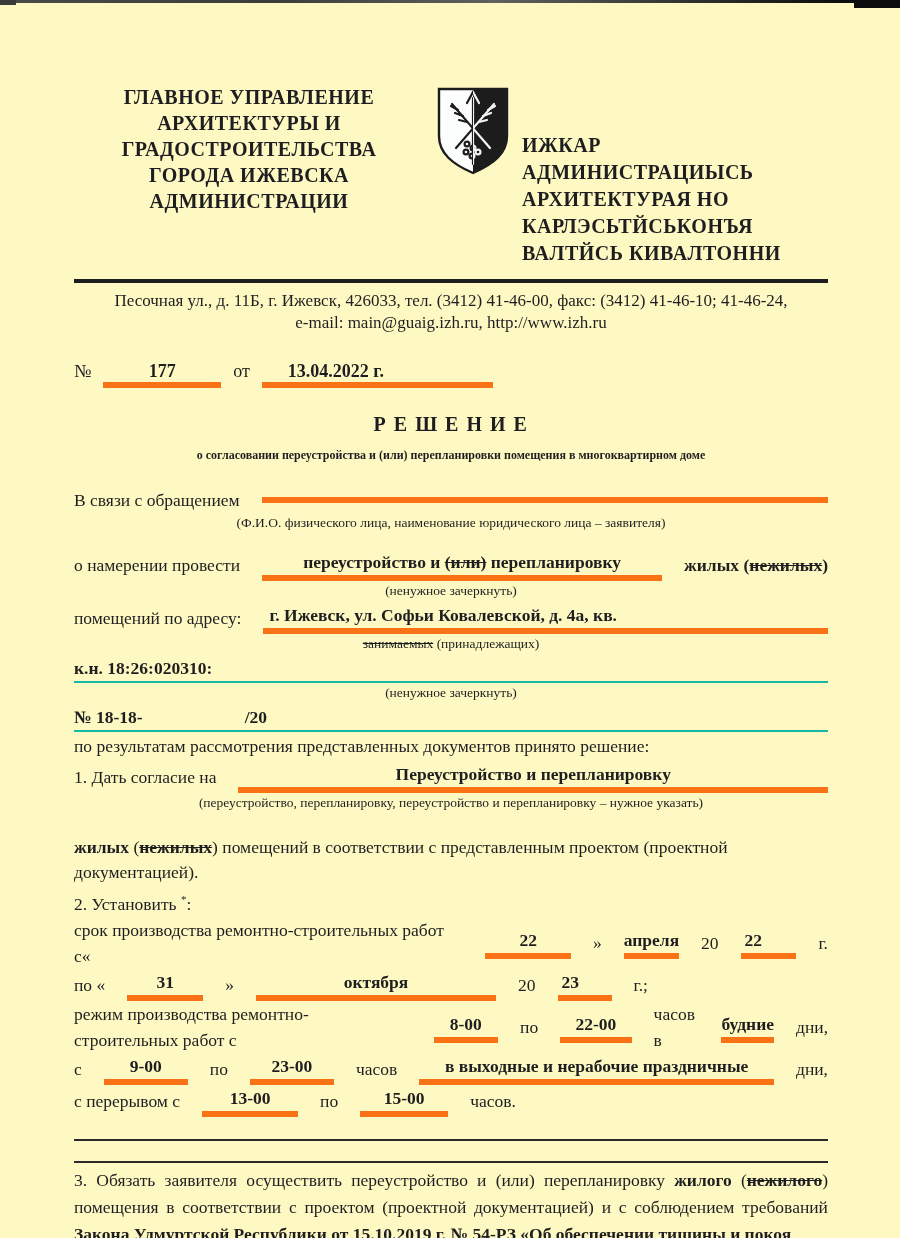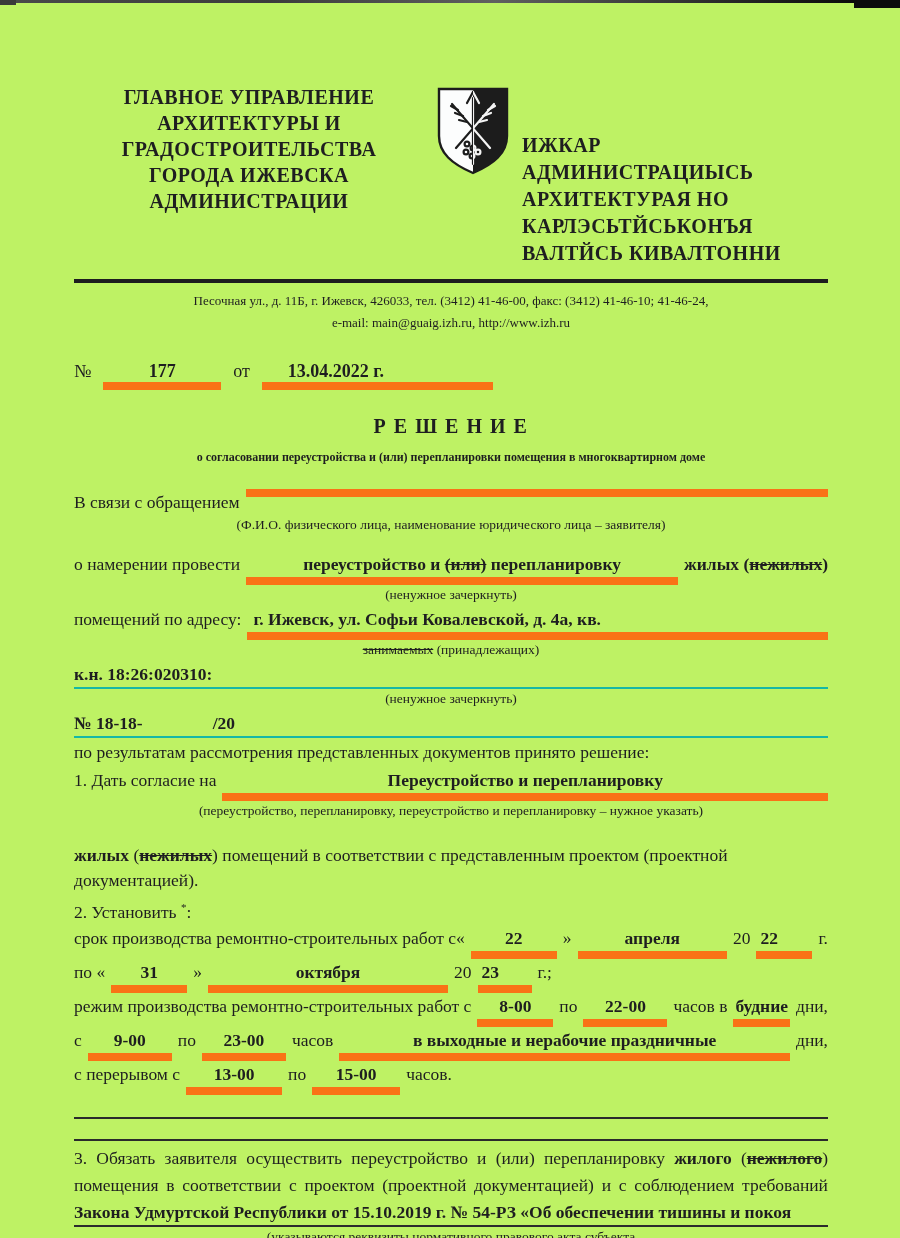--- a/index.html
+++ b/index.html
@@ -1,37 +1,37 @@
 <!DOCTYPE html>
 <html lang="ru"><head>
 <meta charset="utf-8">
 <style>
   html,body{margin:0;padding:0;background:#e8eaea;}
   .page{
     width:900px;height:1238px;margin:0 auto;position:relative;overflow:hidden;
-    background:#bef264;color:#1e1e20;
+    background:#fef9c3;color:#1e1e20;
     font-family:"Liberation Serif","DejaVu Serif",serif;
   }
   .scan-strip{position:absolute;top:0;left:0;width:100%;height:3px;
     background:linear-gradient(90deg,#4a4a4a 0%,#3c3c3c 30%,#606060 55%,#2a2a2a 80%,#000 100%);}
   .scan-corner-right{position:absolute;top:0;right:0;width:46px;height:8px;background:#0c0c0c;}
   .scan-corner-left{position:absolute;top:0;left:0;width:16px;height:5px;background:#3a3a3a;}
   .content{padding:84px 72px 0 74px;}
 
   
   .org-row{display:flex;align-items:flex-start;}
   .org-left{width:350px;font-size:20px;font-weight:700;text-align:center;line-height:26px;letter-spacing:.5px;}
   .emblem-wrap{width:74px;margin:0 12px;padding-top:2px;flex:0 0 auto;}
   .org-right{flex:1;font-size:20px;font-weight:700;text-align:left;line-height:27px;padding-top:4px;letter-spacing:.5px;margin-top:44px;}
   .rule-heavy{margin-top:12px;height:4px;background:#1d1d1f;}
-  .address{margin-top:7px;text-align:center;font-size:13px;line-height:22px;}
+  .address{margin-top:7px;text-align:center;font-size:17px;line-height:22px;}
 
   
-  .frow{display:flex;align-items:flex-start;gap:6px;font-size:17.5px;line-height:26px;}
-  .blank{border-bottom:8px solid #f97316;text-align:center;}
+  .frow{display:flex;align-items:center;gap:22px;font-size:17.5px;line-height:26px;}
+  .blank{border-bottom:6px solid #f97316;text-align:center;}
   .blank.left{text-align:left;padding-left:6px;}
   .fill{flex:1;}
   .row-line{border-bottom:2px solid #14b8a6;}
   .val{font-weight:700;}
   .strike{text-decoration:line-through;}
   .caption{text-align:center;font-size:13.5px;line-height:17px;margin-top:1px;}
   .gap{display:inline-block;width:58px;}
 
   .ref-row{margin-top:27px;display:flex;align-items:baseline;gap:12px;font-size:18px;}
   .b-num{width:118px;}

